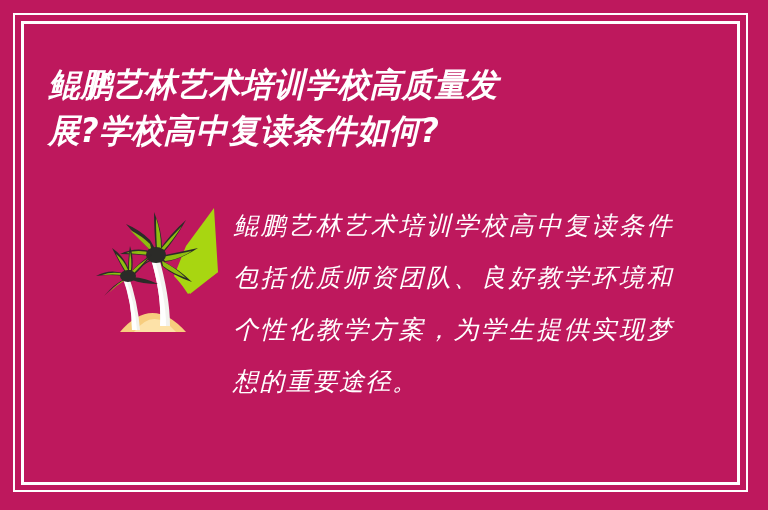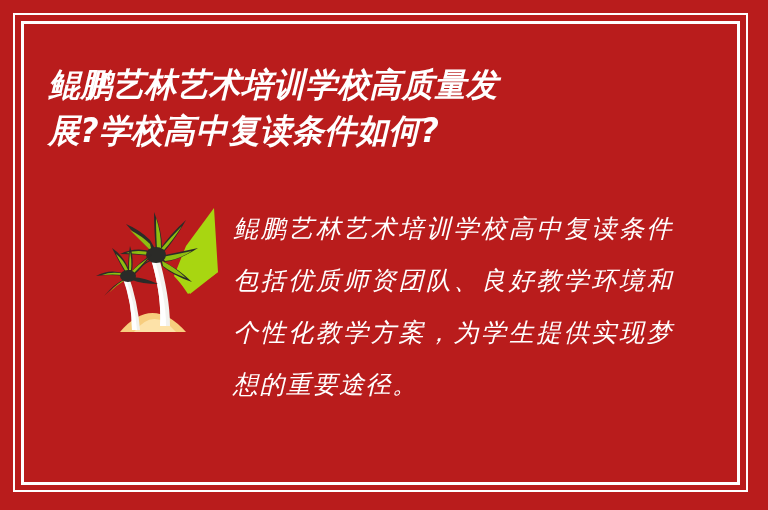--- a/index.html
+++ b/index.html
@@ -10,21 +10,21 @@
     width: 768px;
     height: 510px;
     overflow: hidden;
     font-family: "Liberation Sans", sans-serif;
   }
 
   .poster {
     position: relative;
     width: 768px;
     height: 510px;
-    background: #b91c1c;
+    background: #be185d;
     box-sizing: border-box;
     overflow: hidden;
   }
 
   
   .frame-outer {
     position: absolute;
     left: 13px;
     top: 13px;
     width: 735px;
@@ -87,21 +87,21 @@
     height: 140px;
   }
 
   
   .body-text {
     position: absolute;
     left: 193px;
     top: 12px;
     width: 440px;
     color: #ffffff;
-    font-family: Liberation Sans, sans-serif;
+    font-family: Liberation Mono, monospace;
     font-size: 25px;
     font-style: italic;
     font-weight: 500;
     line-height: 52px;
     letter-spacing: 1.5px;
     text-align: justify;
     text-justify: inter-character;
   }
 </style>
 </head>

